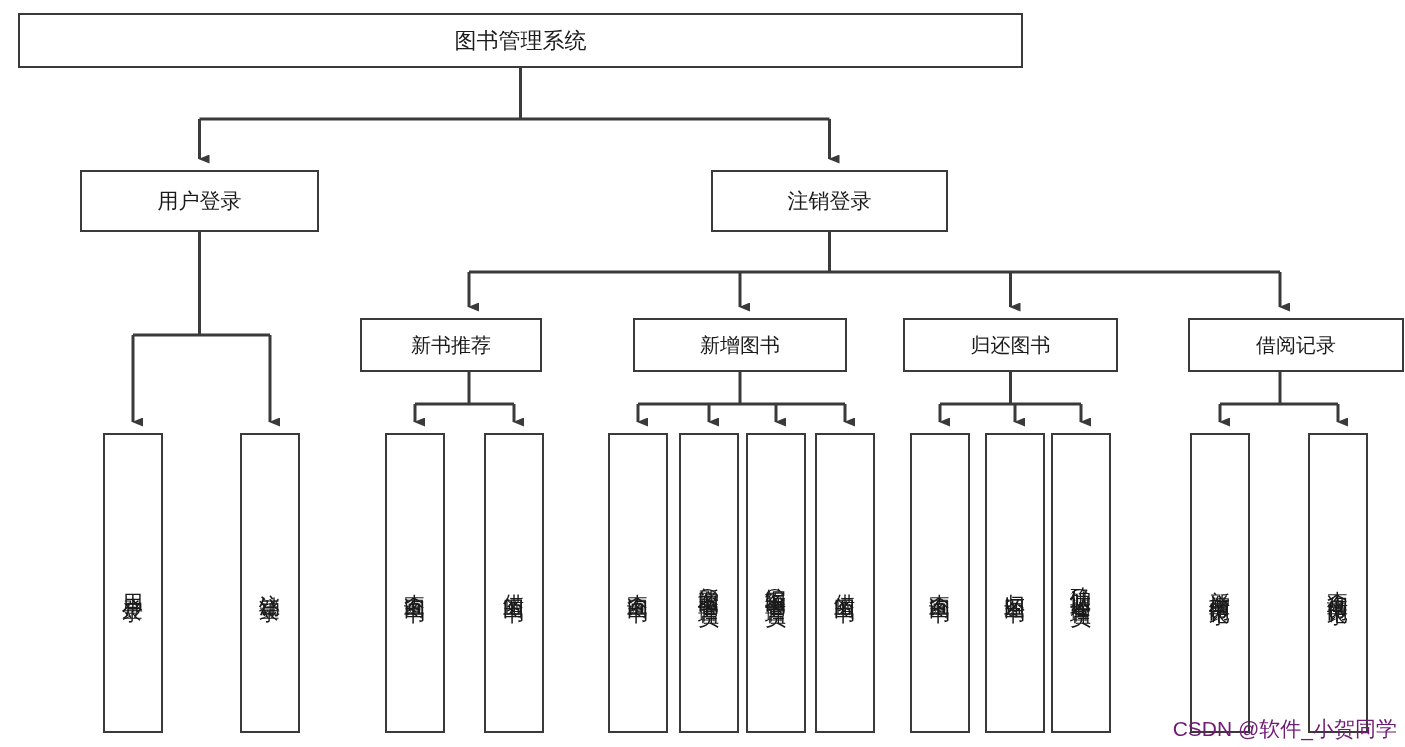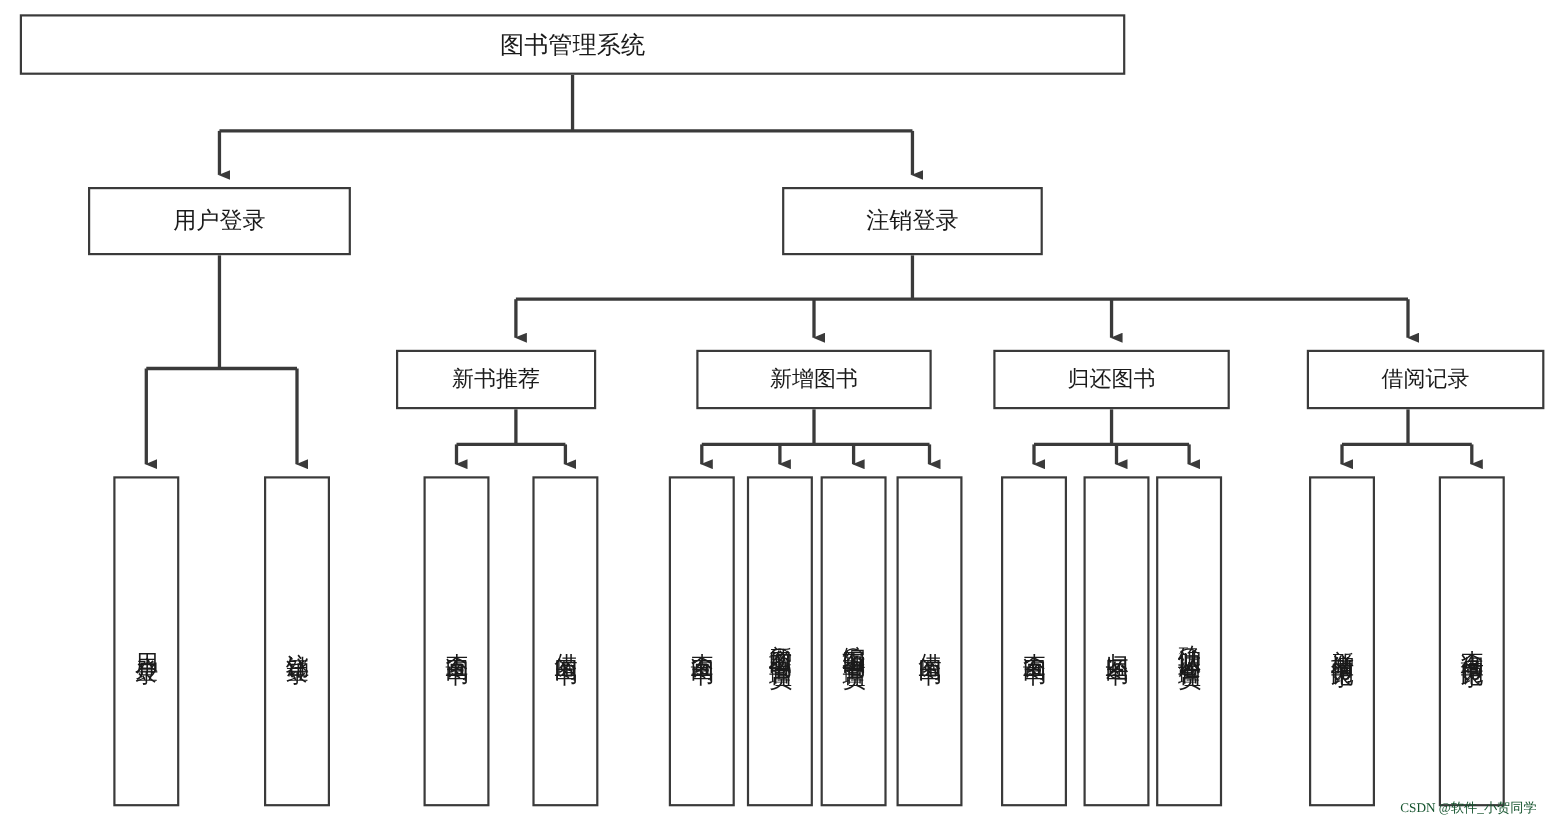--- a/index.html
+++ b/index.html
@@ -59,25 +59,25 @@
     writing-mode: vertical-rl;
     text-orientation: upright;
     white-space: nowrap;
     letter-spacing: 3px;
     line-height: 1;
   }
   #watermark {
     position: absolute;
     right: 8px;
     bottom: 4px;
-    font-size: 12px;
-    color: #14532d;
+    font-size: 21px;
+    color: #701a75;
     z-index: 5;
     white-space: nowrap;
-    font-family: Liberation Serif, serif;
+    font-family: Liberation Sans, sans-serif;
   }
 </style>
 </head>
 <body>
 
 <div id="diagram-root">
 
   <svg id="edge-layer" viewBox="0 0 1405 747" xmlns="http://www.w3.org/2000/svg">
     <defs>
       <marker id="arrowhead" markerWidth="9" markerHeight="11" refX="4.5" refY="10" orient="auto" markerUnits="userSpaceOnUse">

